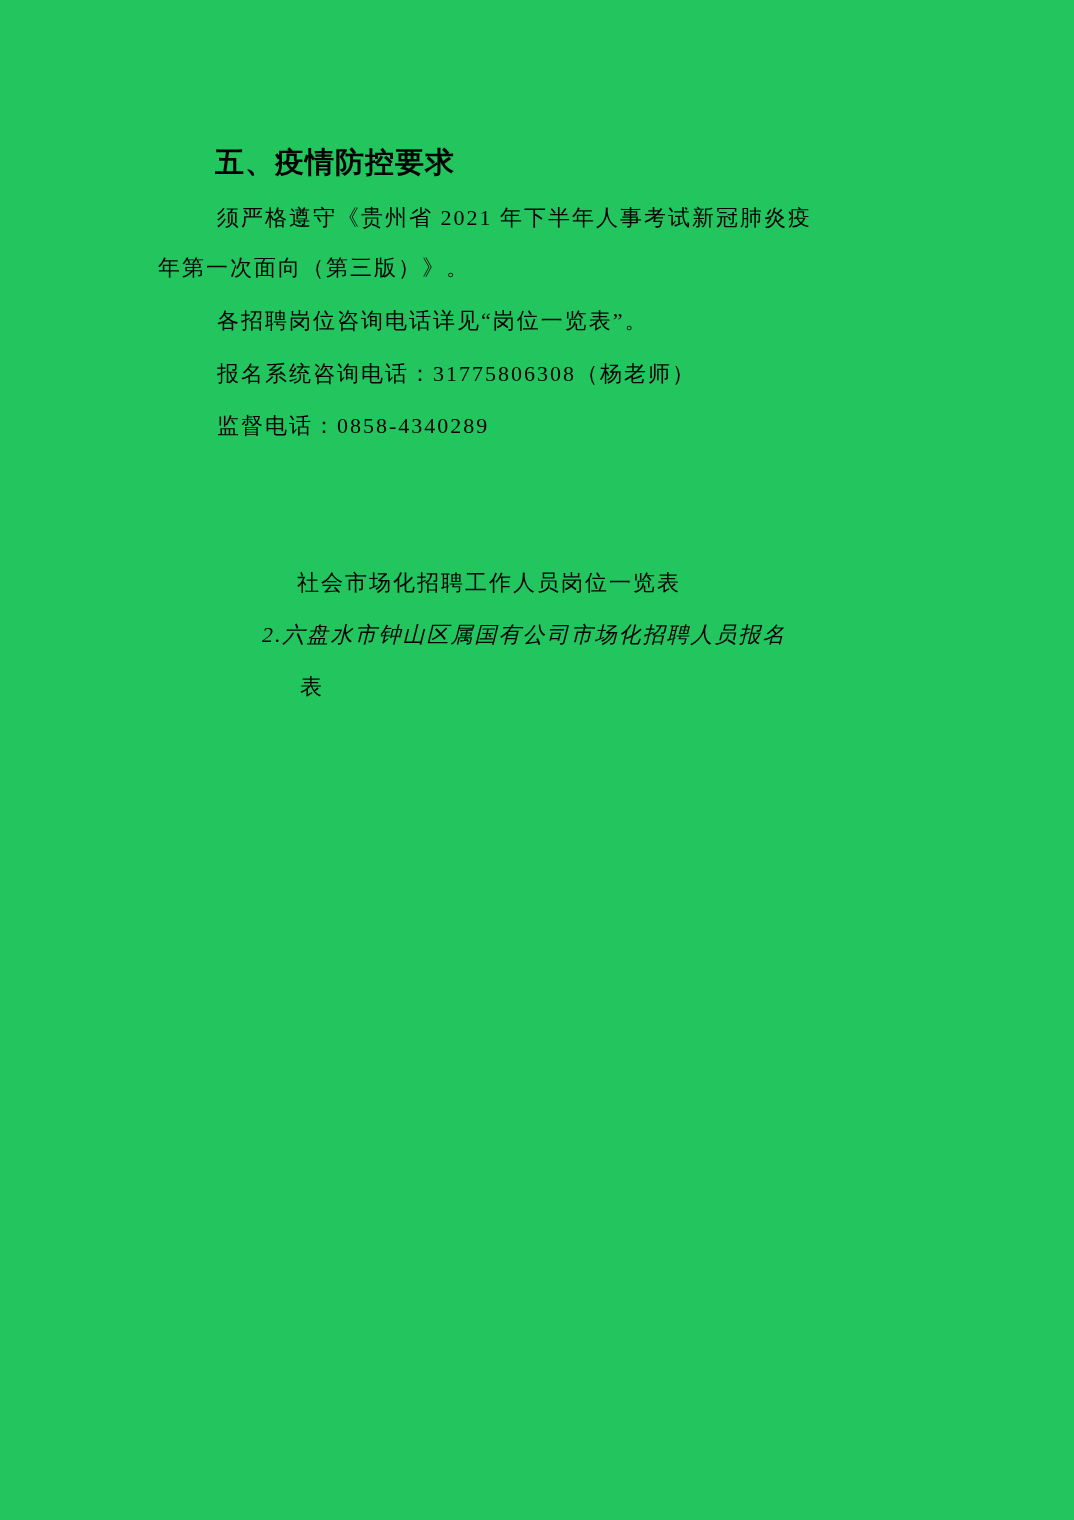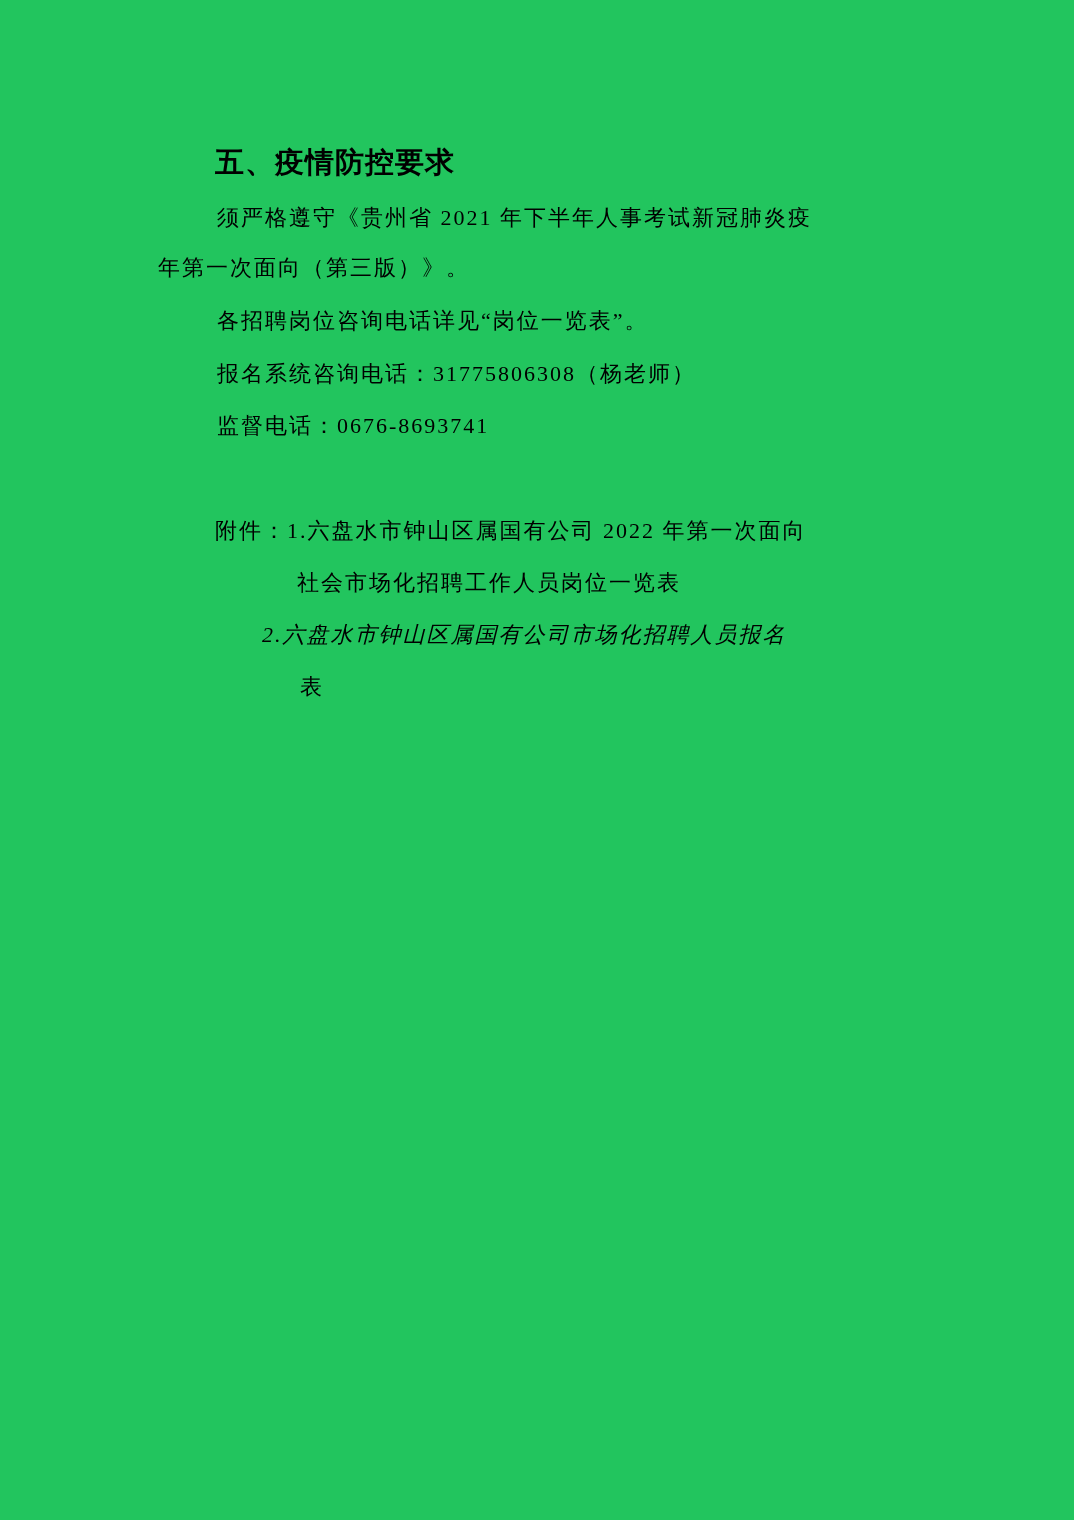--- a/index.html
+++ b/index.html
@@ -50,23 +50,22 @@
   <div class="line heading pos-heading">五、疫情防控要求</div>
 
   <div class="line pos-l1">须严格遵守《贵州省 2021 年下半年人事考试新冠肺炎疫</div>
 
   <div class="line pos-l2">年第一次面向（第三版）》。</div>
 
   <div class="line pos-l3">各招聘岗位咨询电话详见“岗位一览表”。</div>
 
   <div class="line pos-l4">报名系统咨询电话：31775806308（杨老师）</div>
 
-  <div class="line pos-l5">监督电话：0676-8693741</div>
+  <div class="line pos-l5">监督电话：0858-4340289</div>
 
-  <div class="line pos-a1">附件：1.六盘水市钟山区属国有公司 2022 年第一次面向</div>
 
   <div class="line pos-a2">社会市场化招聘工作人员岗位一览表</div>
 
   <div class="line pos-a3">2.六盘水市钟山区属国有公司市场化招聘人员报名</div>
 
   <div class="line pos-a4">表</div>
 
 </div>
 
 </body></html>

